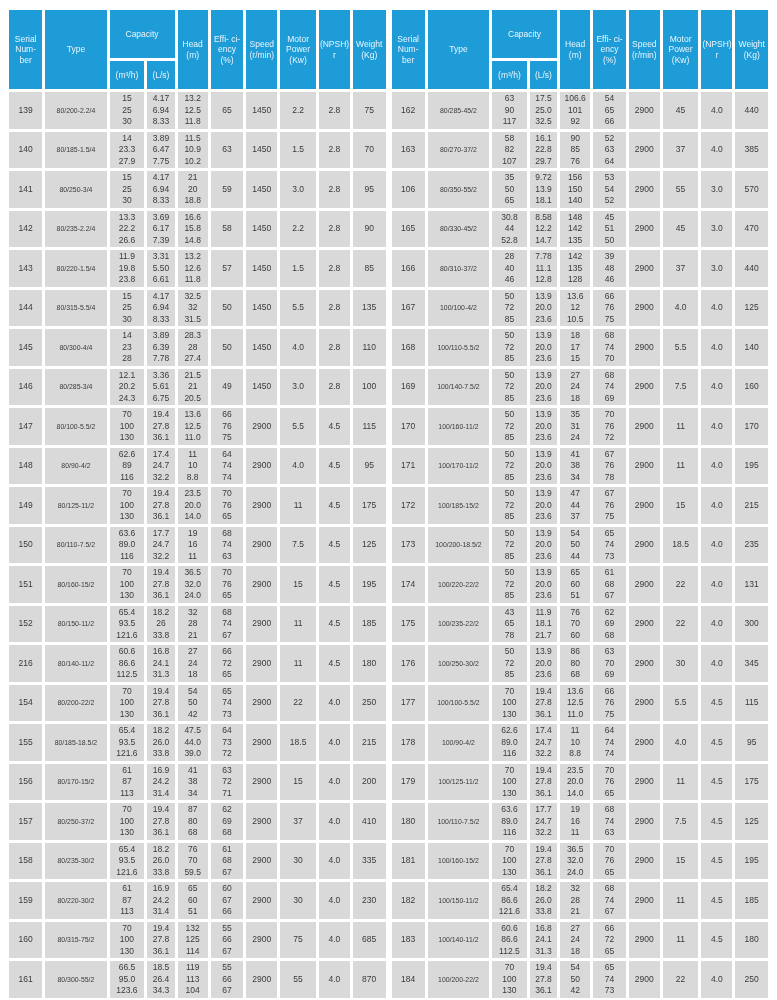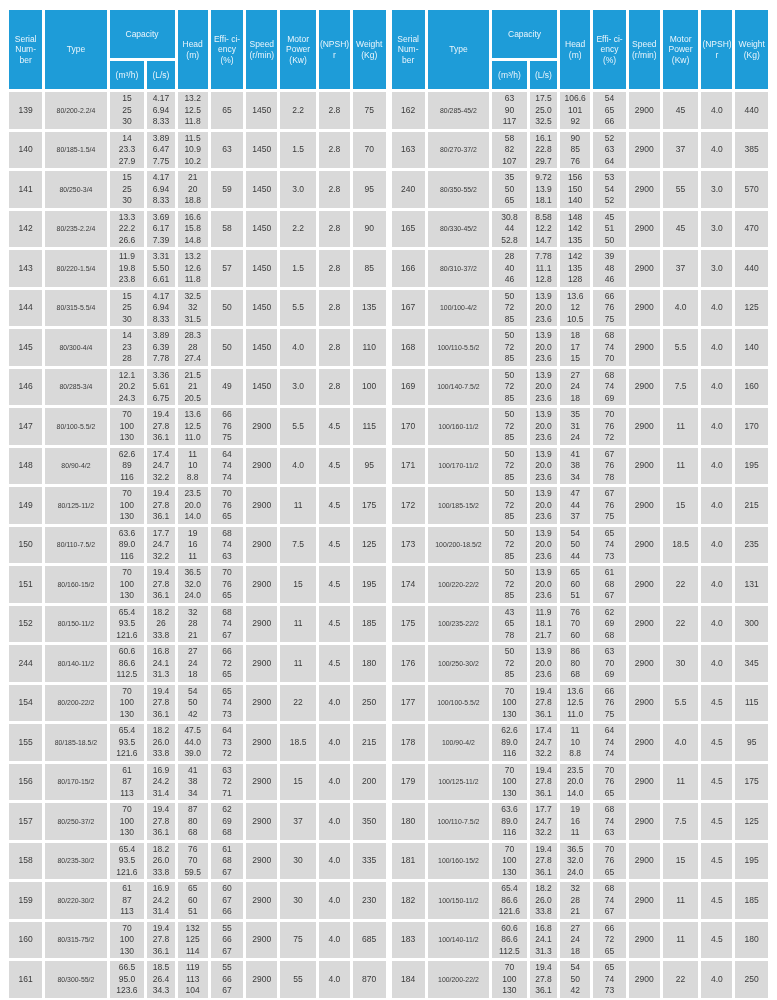--- a/index.html
+++ b/index.html
@@ -336,21 +336,21 @@
     <td>68
 74
 67</td>
     <td>2900</td>
     <td>11</td>
     <td>4.5</td>
     <td>185</td>
   </tr>
 
   <tr>
-    <td>244</td>
+    <td>216</td>
     <td class="c-type">80/140-11/2</td>
     <td>60.6
 86.6
 112.5</td>
     <td>16.8
 24.1
 31.3</td>
     <td>27
 24
 18</td>
@@ -437,21 +437,21 @@
 36.1</td>
     <td>87
 80
 68</td>
     <td>62
 69
 68</td>
     <td>2900</td>
     <td>37</td>
     <td>4.0</td>
-    <td>350</td>
+    <td>410</td>
   </tr>
 
   <tr>
     <td>158</td>
     <td class="c-type">80/235-30/2</td>
     <td>65.4
 93.5
 121.6</td>
     <td>18.2
 26.0
@@ -600,21 +600,21 @@
     <td>52
 63
 64</td>
     <td>2900</td>
     <td>37</td>
     <td>4.0</td>
     <td>385</td>
   </tr>
 
   <tr>
-    <td>240</td>
+    <td>106</td>
     <td class="c-type">80/350-55/2</td>
     <td>35
 50
 65</td>
     <td>9.72
 13.9
 18.1</td>
     <td>156
 150
 140</td>

